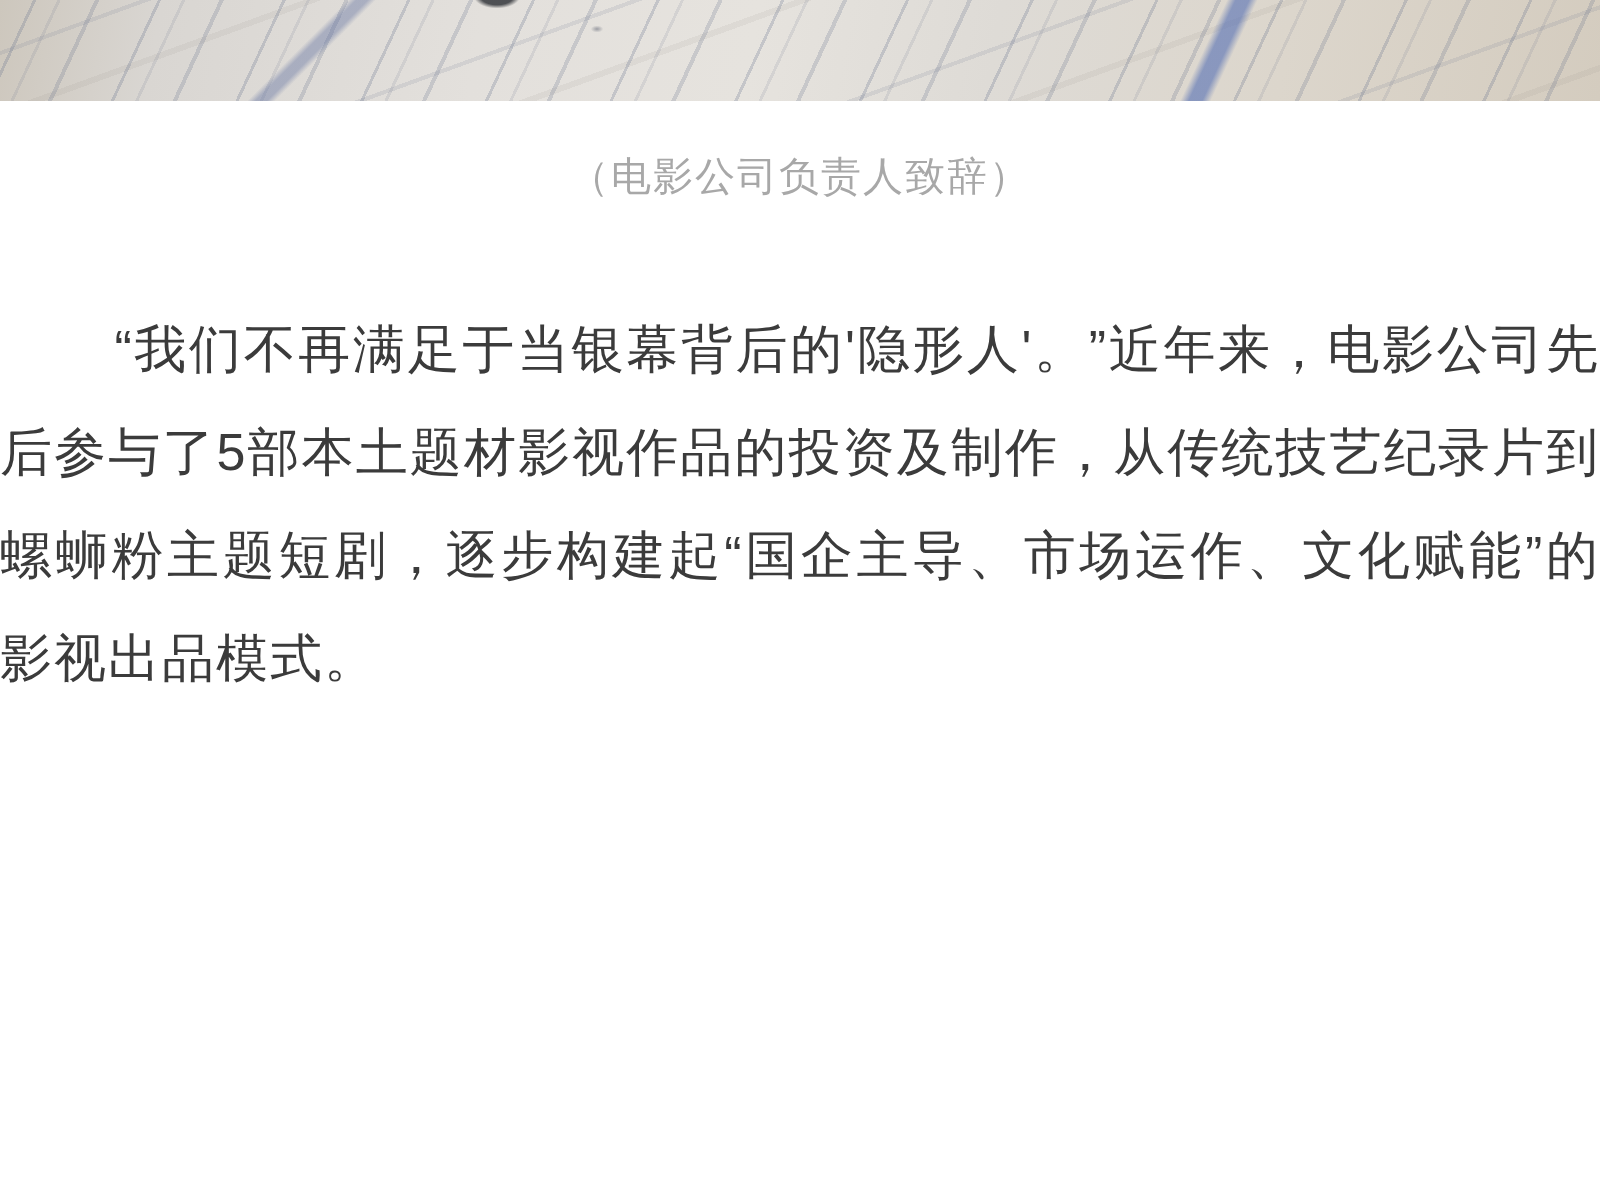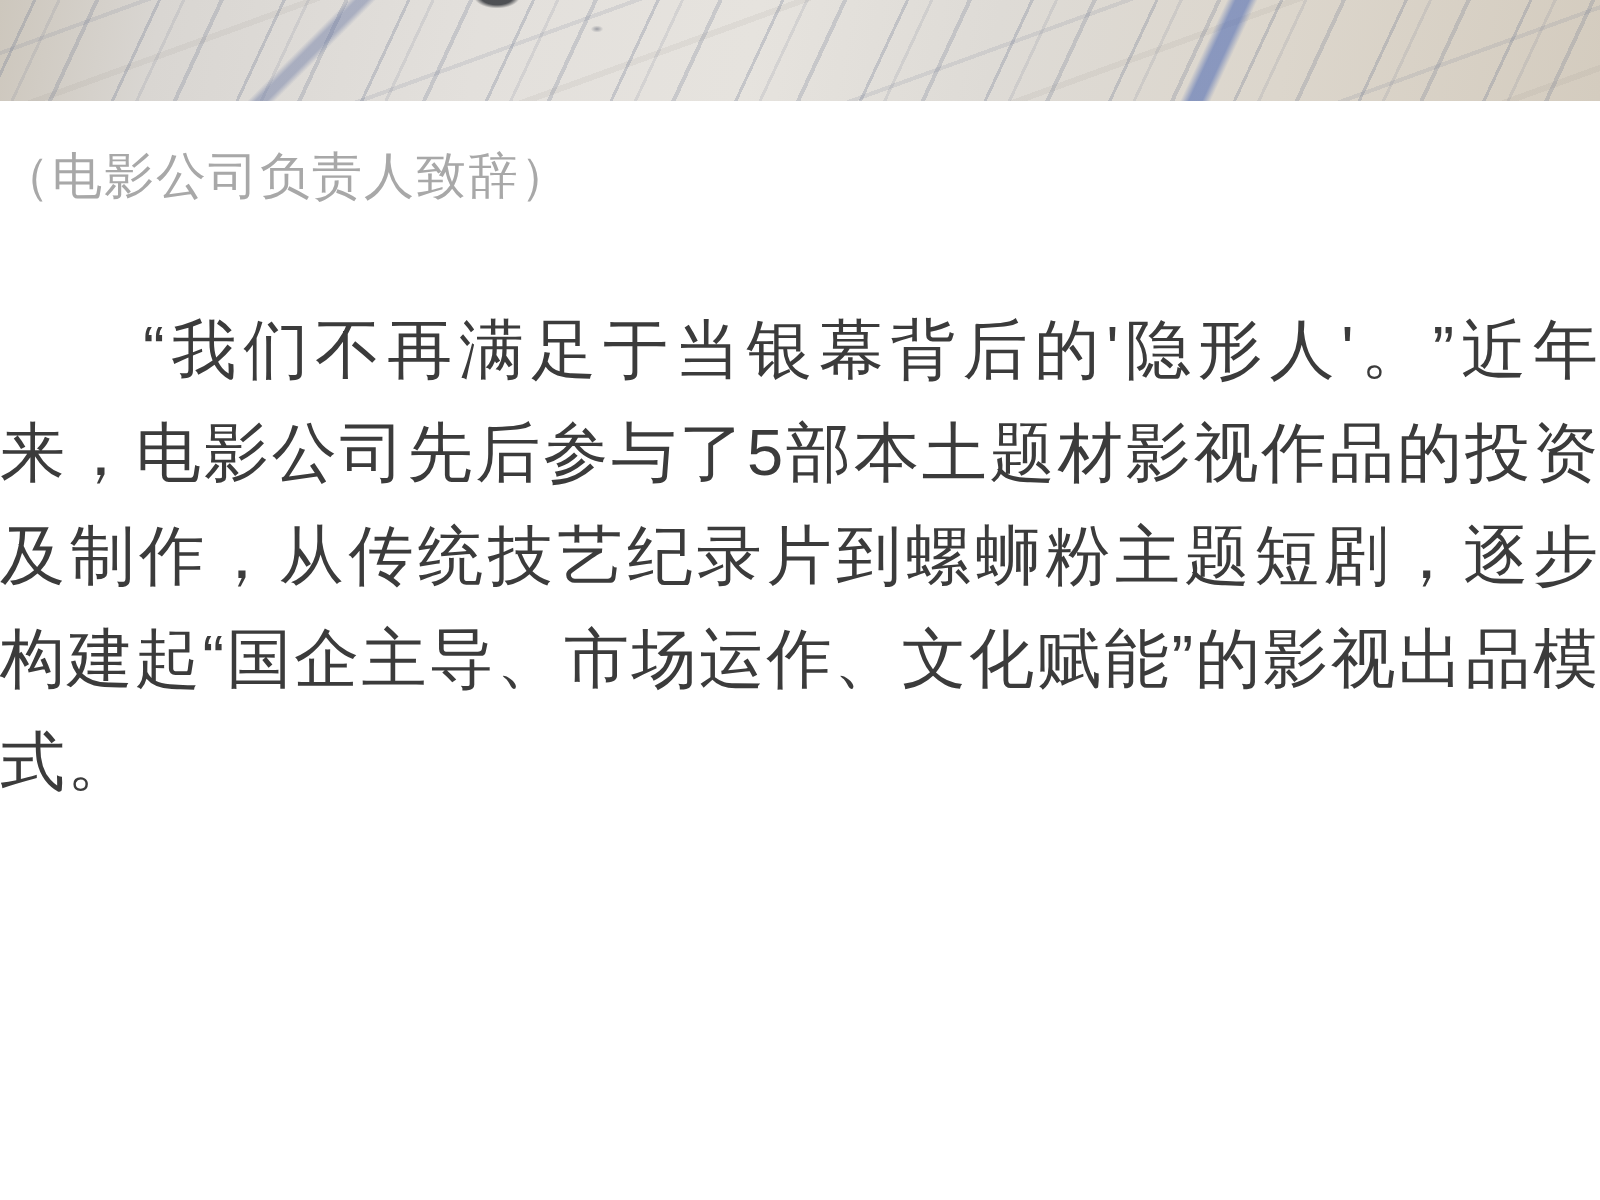--- a/index.html
+++ b/index.html
@@ -48,32 +48,32 @@
         rgba(140,134,128,0.10) 104px 110px,
         rgba(140,134,128,0) 110px 168px),
       
       linear-gradient(100deg,
         #cdc7bd 0%, #d9d6d2 10%, #e3e0dc 30%, #e6e3de 47%,
         #dedbd6 62%, #dcd6cc 80%, #d4ccbf 100%);
   }
   
   .caption {
     margin-top: 46px;
-    text-align: left;
-    font-size: 50px;
+    text-align: center;
+    font-size: 40px;
     line-height: 58px;
     letter-spacing: 2px;
     color: #a8a8a8;
   }
   
   .article {
     margin-top: 93px;
     width: 1600px;
     color: #3b3b3b;
-    font-size: 65px;
+    font-size: 52px;
     line-height: 103px;
     letter-spacing: 2px;
     text-align: justify;
   }
   .article p {
     text-indent: 2.2em;
     margin: 0;
   }
 </style>
 </head>

